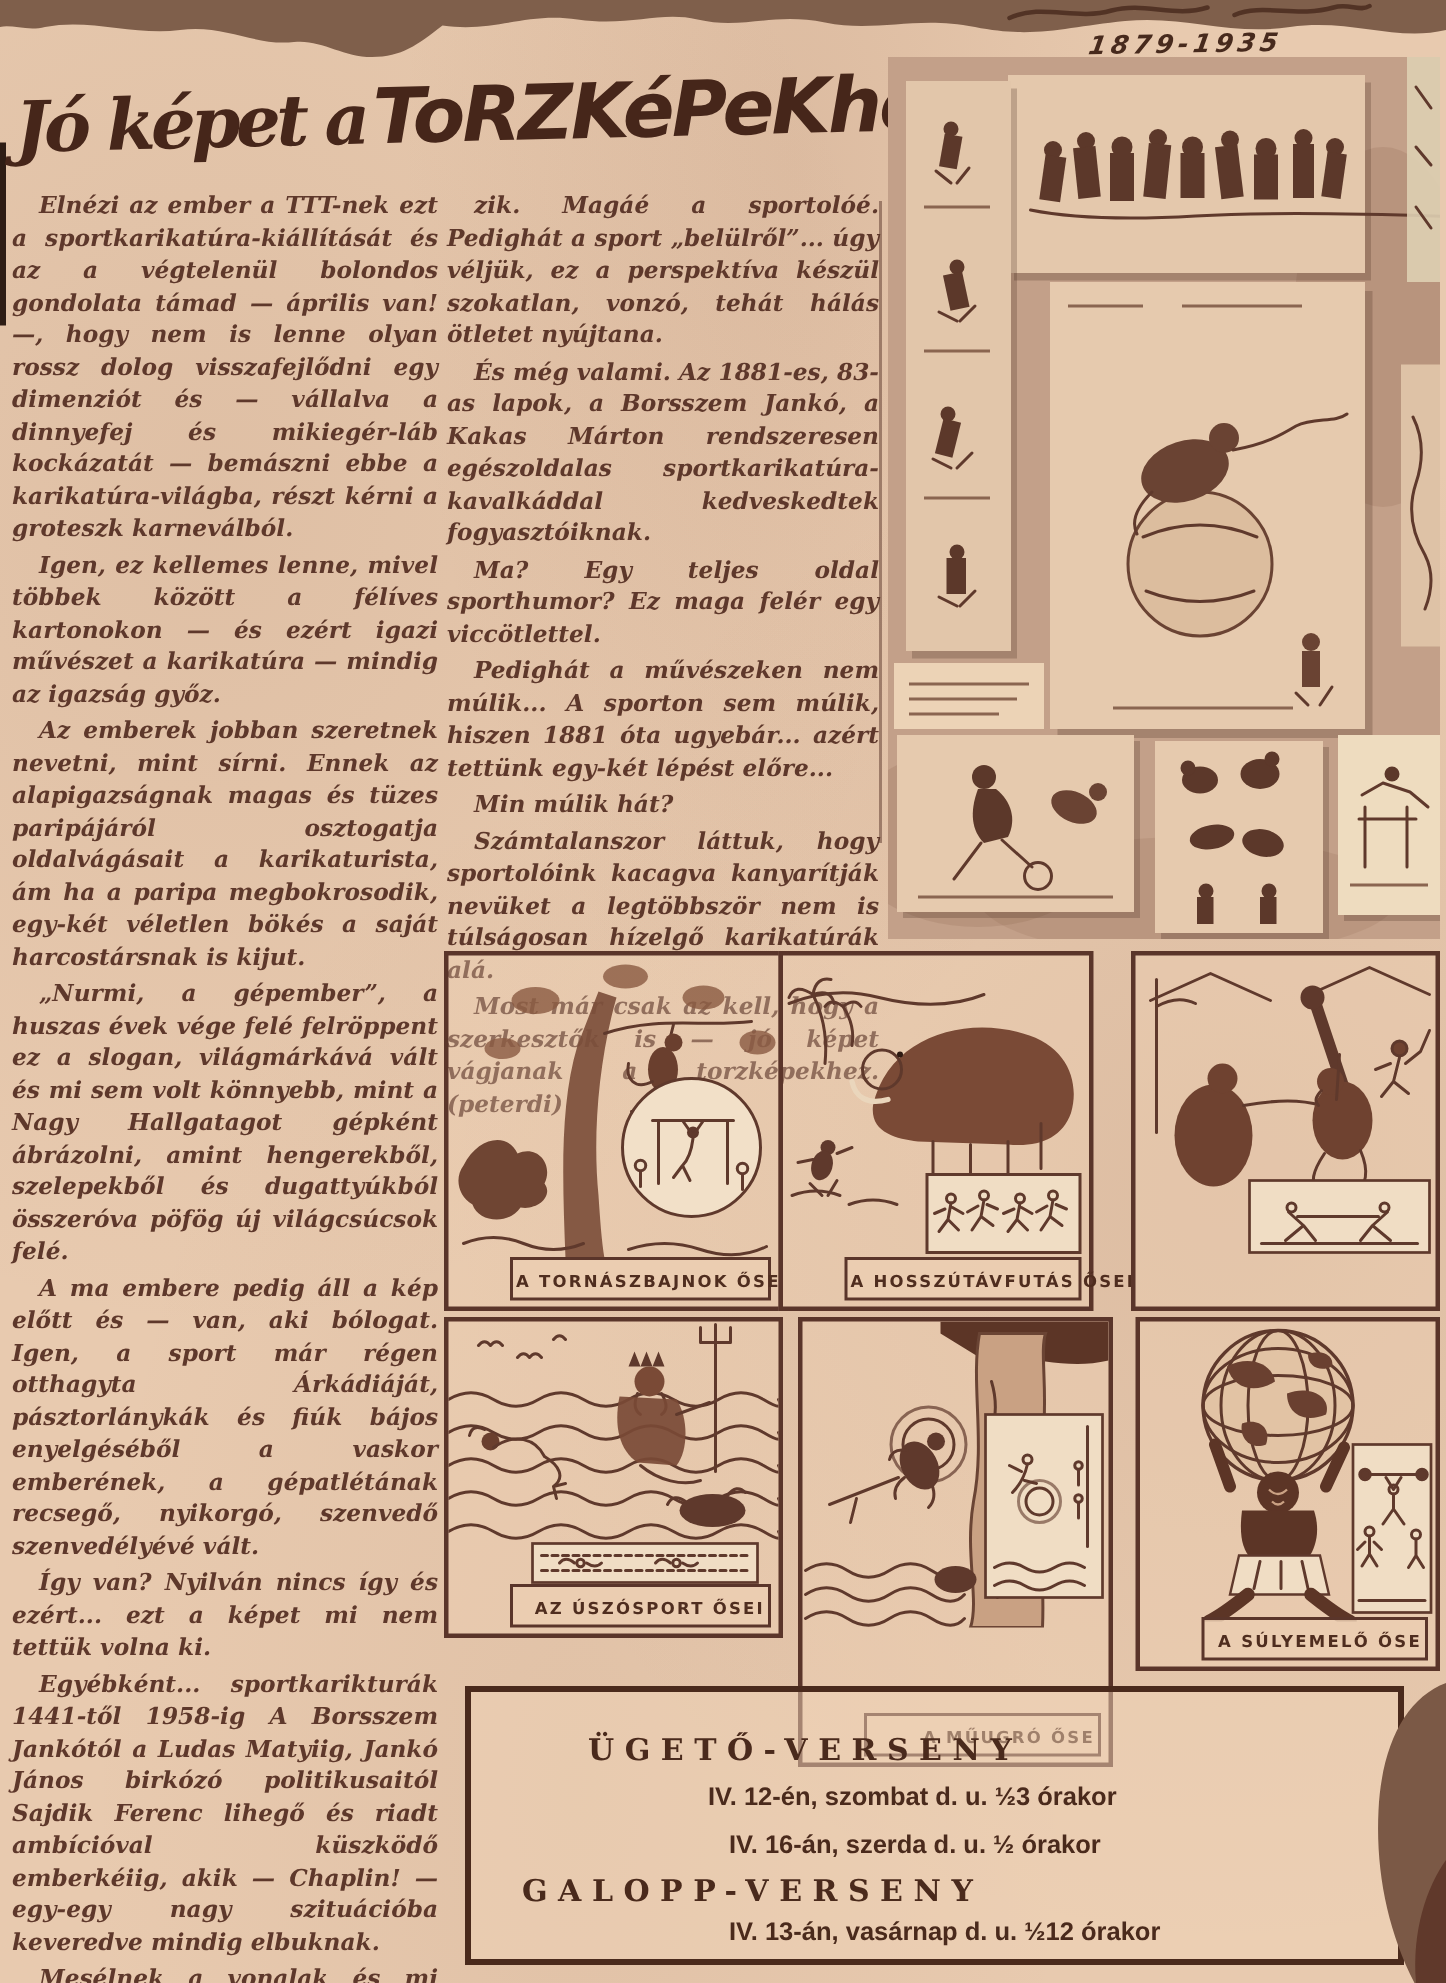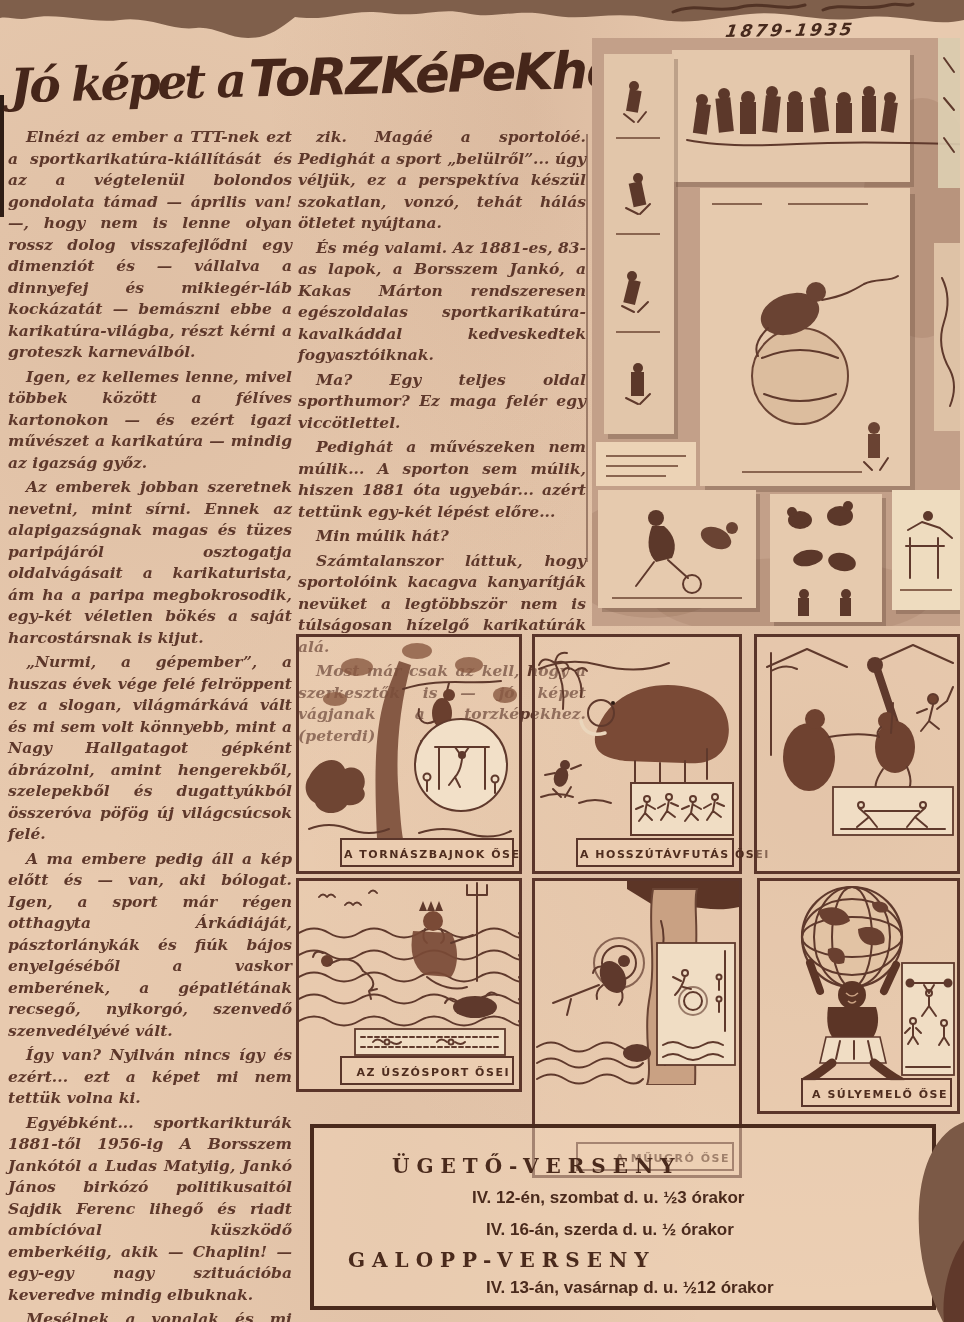--- a/index.html
+++ b/index.html
@@ -70,21 +70,21 @@
     <span class="caps">ToRZKéPeKheZ</span>
   </div>
 
   <div class="abs col" style="left:8px;top:126px;width:284px;">
     <p>Elnézi az ember a TTT-nek ezt a sportkarikatúra-kiállítását és az a végtelenül bolondos gondolata támad — április van! —, hogy nem is lenne olyan rossz dolog visszafejlődni egy dimenziót és — vállalva a dinnyefej és mikiegér-láb kockázatát — bemászni ebbe a karikatúra-világba, részt kérni a groteszk karneválból.</p>
     <p>Igen, ez kellemes lenne, mivel többek között a félíves kartonokon — és ezért igazi művészet a karikatúra — mindig az igazság győz.</p>
     <p>Az emberek jobban szeretnek nevetni, mint sírni. Ennek az alapigazságnak magas és tüzes paripájáról osztogatja oldalvágásait a karikaturista, ám ha a paripa megbokrosodik, egy-két véletlen bökés a saját harcostársnak is kijut.</p>
     <p>„Nurmi, a gépember”, a huszas évek vége felé felröppent ez a slogan, világmárkává vált és mi sem volt könnyebb, mint a Nagy Hallgatagot gépként ábrázolni, amint hengerekből, szelepekből és dugattyúkból összeróva pöfög új világcsúcsok felé.</p>
     <p>A ma embere pedig áll a kép előtt és — van, aki bólogat. Igen, a sport már régen otthagyta Árkádiáját, pásztorlánykák és fiúk bájos enyelgéséből a vaskor emberének, a gépatlétának recsegő, nyikorgó, szenvedő szenvedélyévé vált.</p>
     <p>Így van? Nyilván nincs így és ezért... ezt a képet mi nem tettük volna ki.</p>
-    <p>Egyébként... sportkarikturák 1881-től 1956-ig A Borsszem Jankótól a Ludas Matyiig, Jankó János birkózó politikusaitól Sajdik Ferenc lihegő és riadt ambícióval küszködő emberkéiig, akik — Chaplin! — egy-egy nagy szituációba keveredve mindig elbuknak.</p>
+    <p>Egyébként... sportkarikturák 1441-től 1958-ig A Borsszem Jankótól a Ludas Matyiig, Jankó János birkózó politikusaitól Sajdik Ferenc lihegő és riadt ambícióval küszködő emberkéiig, akik — Chaplin! — egy-egy nagy szituációba keveredve mindig elbuknak.</p>
     <p>Mesélnek a vonalak és mi hiszünk nekik. Boldogan elhisszük Manno Miltiadesnek, hogy az 1920-as évek FTC-je — bőrszeges Münchhausen — a kerek labda ágyúgolyóján száguldozta be az akkor ismert világot és készséggel elhisszük Kasso mesternek, hogy az 1953-as labdarúgó aranyláz kisdiákja földgömb helyett meccslabdával készül a földrajz-órára. Csak egyetlen nézőpont hiány-</p>
   </div>
 
   <div class="abs col" style="left:298px;top:126px;width:288px;">
     <p>zik. Magáé a sportolóé. Pedighát a sport „belülről”... úgy véljük, ez a perspektíva készül szokatlan, vonzó, tehát hálás ötletet nyújtana.</p>
     <p>És még valami. Az 1881-es, 83-as lapok, a Borsszem Jankó, a Kakas Márton rendszeresen egészoldalas sportkarikatúra-kavalkáddal kedveskedtek fogyasztóiknak.</p>
     <p>Ma? Egy teljes oldal sporthumor? Ez maga felér egy viccötlettel.</p>
     <p>Pedighát a művészeken nem múlik... A sporton sem múlik, hiszen 1881 óta ugyebár... azért tettünk egy-két lépést előre...</p>
     <p>Min múlik hát?</p>
     <p>Számtalanszor láttuk, hogy sportolóink kacagva kanyarítják nevüket a legtöbbször nem is túlságosan hízelgő karikatúrák alá.</p>
@@ -238,21 +238,21 @@
       <circle cx="128" cy="140" r="3.5" class="ink" stroke-width="1.5"></circle>
         <path d="M128,144 v10" class="ink" stroke-width="1.5"></path>
       <circle cx="196" cy="142" r="3.5" class="ink" stroke-width="1.5"></circle>
         <path d="M196,146 v10" class="ink" stroke-width="1.5"></path>
     </svg>
     <div class="capstrip">
       <span class="cap">A TORNÁSZBAJNOK ŐSE</span>
     </div>
   </div>
 
-  <div class="panel" style="left:532px;top:634px;width:210px;height:240px;">
+  <div class="panel" style="left:519px;top:634px;width:210px;height:240px;">
     <svg width="204" height="204" viewBox="0 0 204 204">
       <path d="M4,32 q30,-12 60,-4 q40,10 70,-2" class="ink" stroke-width="1.5"></path>
       <path d="M28,72 C30,52 26,38 20,26" class="ink" stroke-width="3"></path>
       <path d="M20,26 q-12,-8 -16,2 M20,26 q2,-12 12,-10 M20,26 q12,-4 14,6" class="ink" stroke-width="2"></path>
       <path d="M46,60 C48,48 44,40 40,34 M40,34 q-8,-6 -12,0 M40,34 q8,-6 12,0" class="ink" stroke-width="2"></path>
       <path d="M60,100 C70,55 120,40 160,52 C190,60 198,85 192,105 C186,122 170,128 150,126 L90,124 C75,122 58,118 60,100 Z" fill="#7a4a36"></path>
       <circle cx="66" cy="76" r="13" class="ink" stroke-width="3"></circle>
       <path d="M70,96 C56,100 48,94 46,84" stroke="#ead6bc" stroke-width="3.5" fill="none" stroke-linecap="round"></path>
       <path d="M100,124 V152 M125,126 V154 M150,124 V150 M172,112 V142" class="ink" stroke-width="6"></path>
       <circle cx="78" cy="66" r="2" fill="#2e1a12"></circle>

